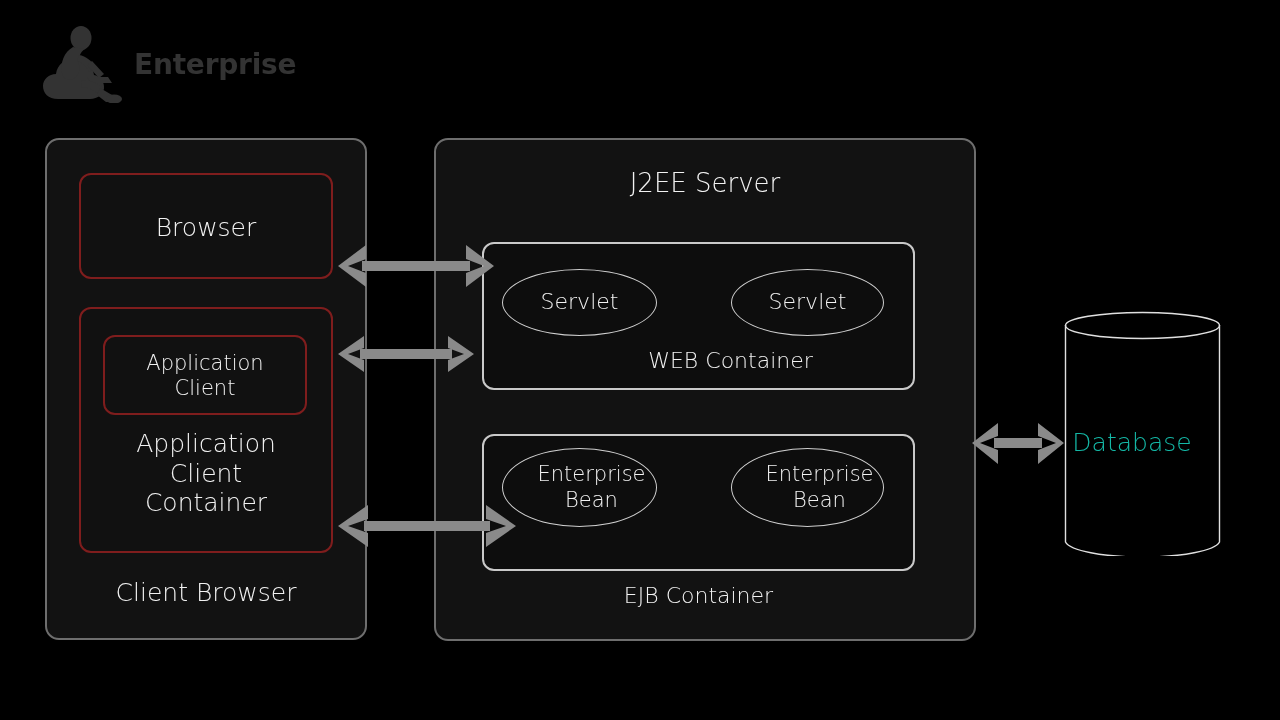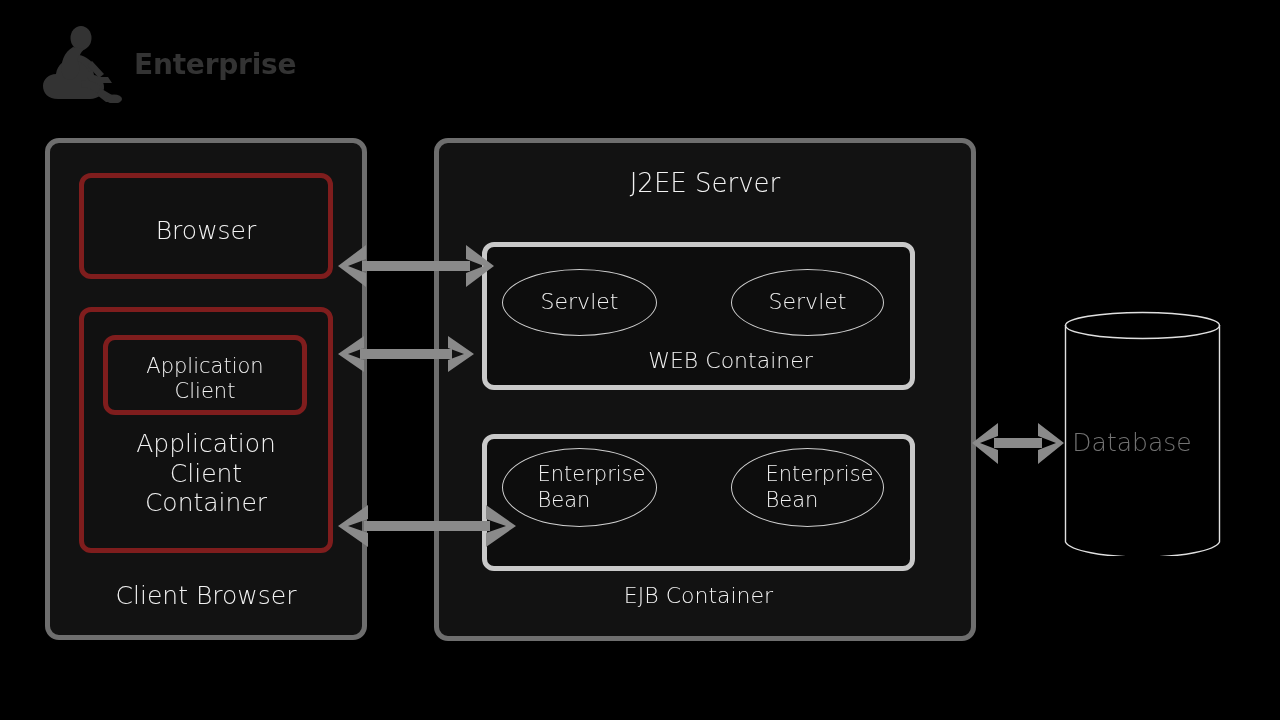--- a/index.html
+++ b/index.html
@@ -44,21 +44,21 @@
     color: #333333;
     margin-left: 2px;
     white-space: nowrap;
   }
 
   
   .box {
     position: absolute;
     box-sizing: border-box;
     background: #111111;
-    border: 5px solid #7f1d1d;
+    border: 2px solid #7f1d1d;
     border-radius: 12px;
   }
   .box.outer {
     background: #121212;
     border-color: #6e6e6e;
     border-radius: 14px;
   }
   .box.inner-pane {
     background: #0d0d0d;
     border-color: #c9c9c9;
@@ -111,20 +111,21 @@
     position: absolute;
     box-sizing: border-box;
     border: 1px solid #cfcfcf;
     border-radius: 50%;
     background: transparent;
     display: flex;
     align-items: center;
     justify-content: center;
   }
   .ellipse span {
+    text-align: center;
     color: #f2f2f2;
     font-weight: 300;
     line-height: 1.2;
     white-space: pre-line;
   }
   #servlet-1 { left: 502px; top: 269px; width: 155px; height: 67px; }
   #servlet-2 { left: 731px; top: 269px; width: 153px; height: 67px; }
   #servlet-1 span, #servlet-2 span { font-size: 22px; }
 
   #bean-1 { left: 502px; top: 448px; width: 155px; height: 79px; }
@@ -139,21 +140,21 @@
   #arrow-server-db     { left: 972px; top: 421px;  width: 92px;  height: 45px; }
 
   
   #database { position: absolute; left: 1064px; top: 311px; width: 157px; height: 245px; }
   #database-label {
     position: absolute;
     left: 1064px; top: 428px; width: 136px;
     text-align: center;
     font-size: 25px;
     font-weight: 300;
-    color: #737373;
+    color: #14b8a6;
   }
 </style>
 </head>
 <body>
 
 <div id="stage">
 
   <div id="logo">
     <svg id="logo-mark" viewBox="0 0 90 78">
       <g fill="#333333">

